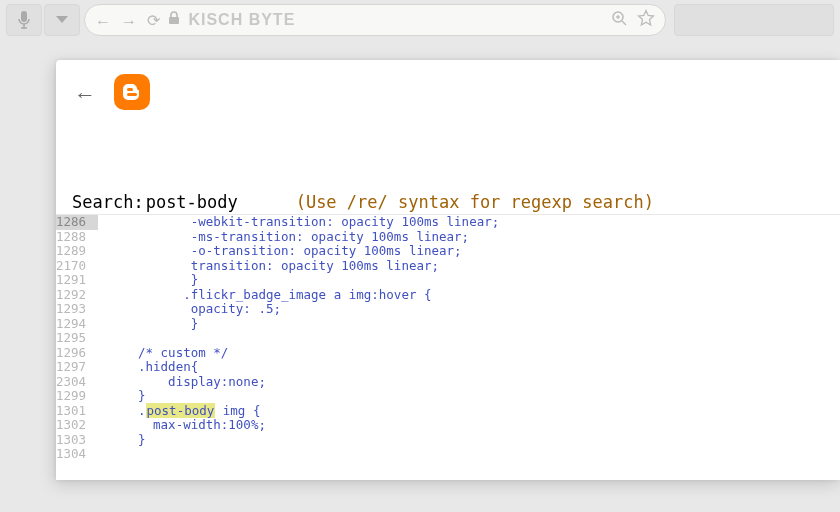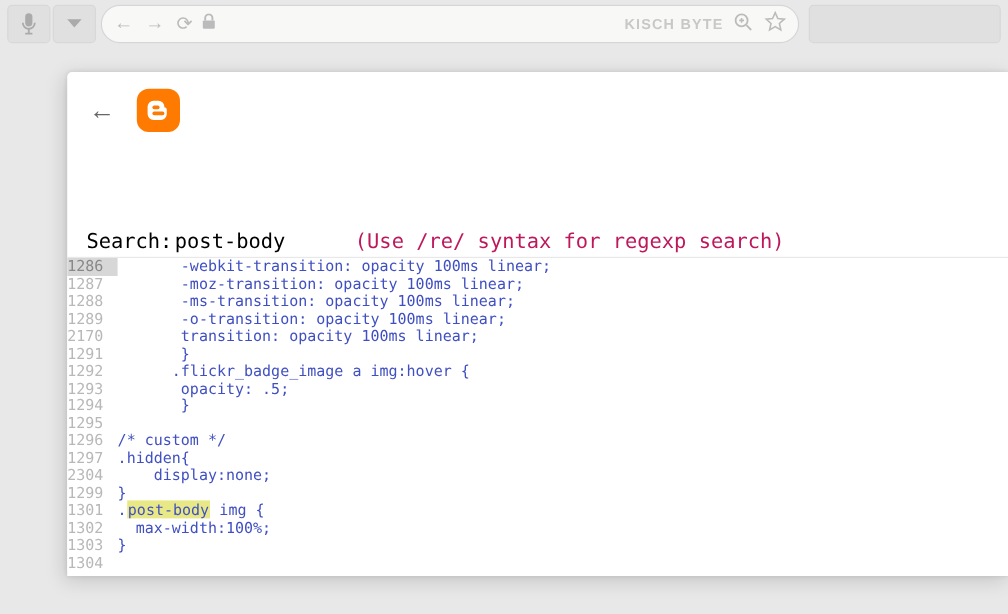--- a/index.html
+++ b/index.html
@@ -48,23 +48,23 @@
   .addr-nav {
     display: flex;
     align-items: center;
     gap: 10px;
     color: #bbb;
   }
   .addr-nav span { cursor: pointer; font-size: 16px; }
   .addr-lock { color: #bbb; }
   .addr-title {
     flex: 1;
-    text-align: right;
+    text-align: left;
     font-weight: 900;
-    font-size: 12px;
+    font-size: 16px;
     letter-spacing: 1px;
     color: #c8c8c7;
     font-family: Arial, sans-serif;
   }
   .addr-right {
     display: flex;
     align-items: center;
     gap: 10px;
     color: #bbb;
   }
@@ -128,21 +128,21 @@
   .search-label { color: #000; }
   .search-input {
     border: none;
     outline: none;
     font-family: inherit;
     font-size: inherit;
     width: 120px;
     margin-left: 2px;
   }
   .search-hint {
-    color: #be185d;
+    color: #a16207;
     margin-left: 30px;
   }
 
   
   .editor {
     font-family: "Lucida Console", Monaco, monospace;
     font-size: 12.5px;
     line-height: 14.5px;
   }
   .code-line {
@@ -153,20 +153,21 @@
     text-align: right;
     padding-right: 24px;
     color: #b8b8b8;
     background: #fff;
     user-select: none;
   }
   .code {
     flex: 1;
     white-space: pre;
     color: #4050c0;
+    margin-left: 40px;
   }
   .highlight {
     background: #e8e986;
     padding: 0 1px;
   }
   .line-sel .gutter {
     background: #d7d7d7;
     color: #888;
   }
 </style>
@@ -234,24 +235,20 @@
       <input class="search-input" value="post-body" style="">
       <span class="search-hint">(Use /re/ syntax for regexp search)</span>
     </div>
 
     <div class="editor" id="editor">
         <div class="code-line line-sel">
           <div class="gutter">1286</div>
           <div class="code">       -webkit-transition: opacity 100ms linear;</div>
         </div>
         <div class="code-line">
-          <div class="gutter">1287</div>
-          <div class="code">       -moz-transition: opacity 100ms linear;</div>
-        </div>
-        <div class="code-line">
           <div class="gutter">1288</div>
           <div class="code">       -ms-transition: opacity 100ms linear;</div>
         </div>
         <div class="code-line">
           <div class="gutter">1289</div>
           <div class="code">       -o-transition: opacity 100ms linear;</div>
         </div>
         <div class="code-line">
           <div class="gutter">2170</div>
           <div class="code">       transition: opacity 100ms linear;</div>

